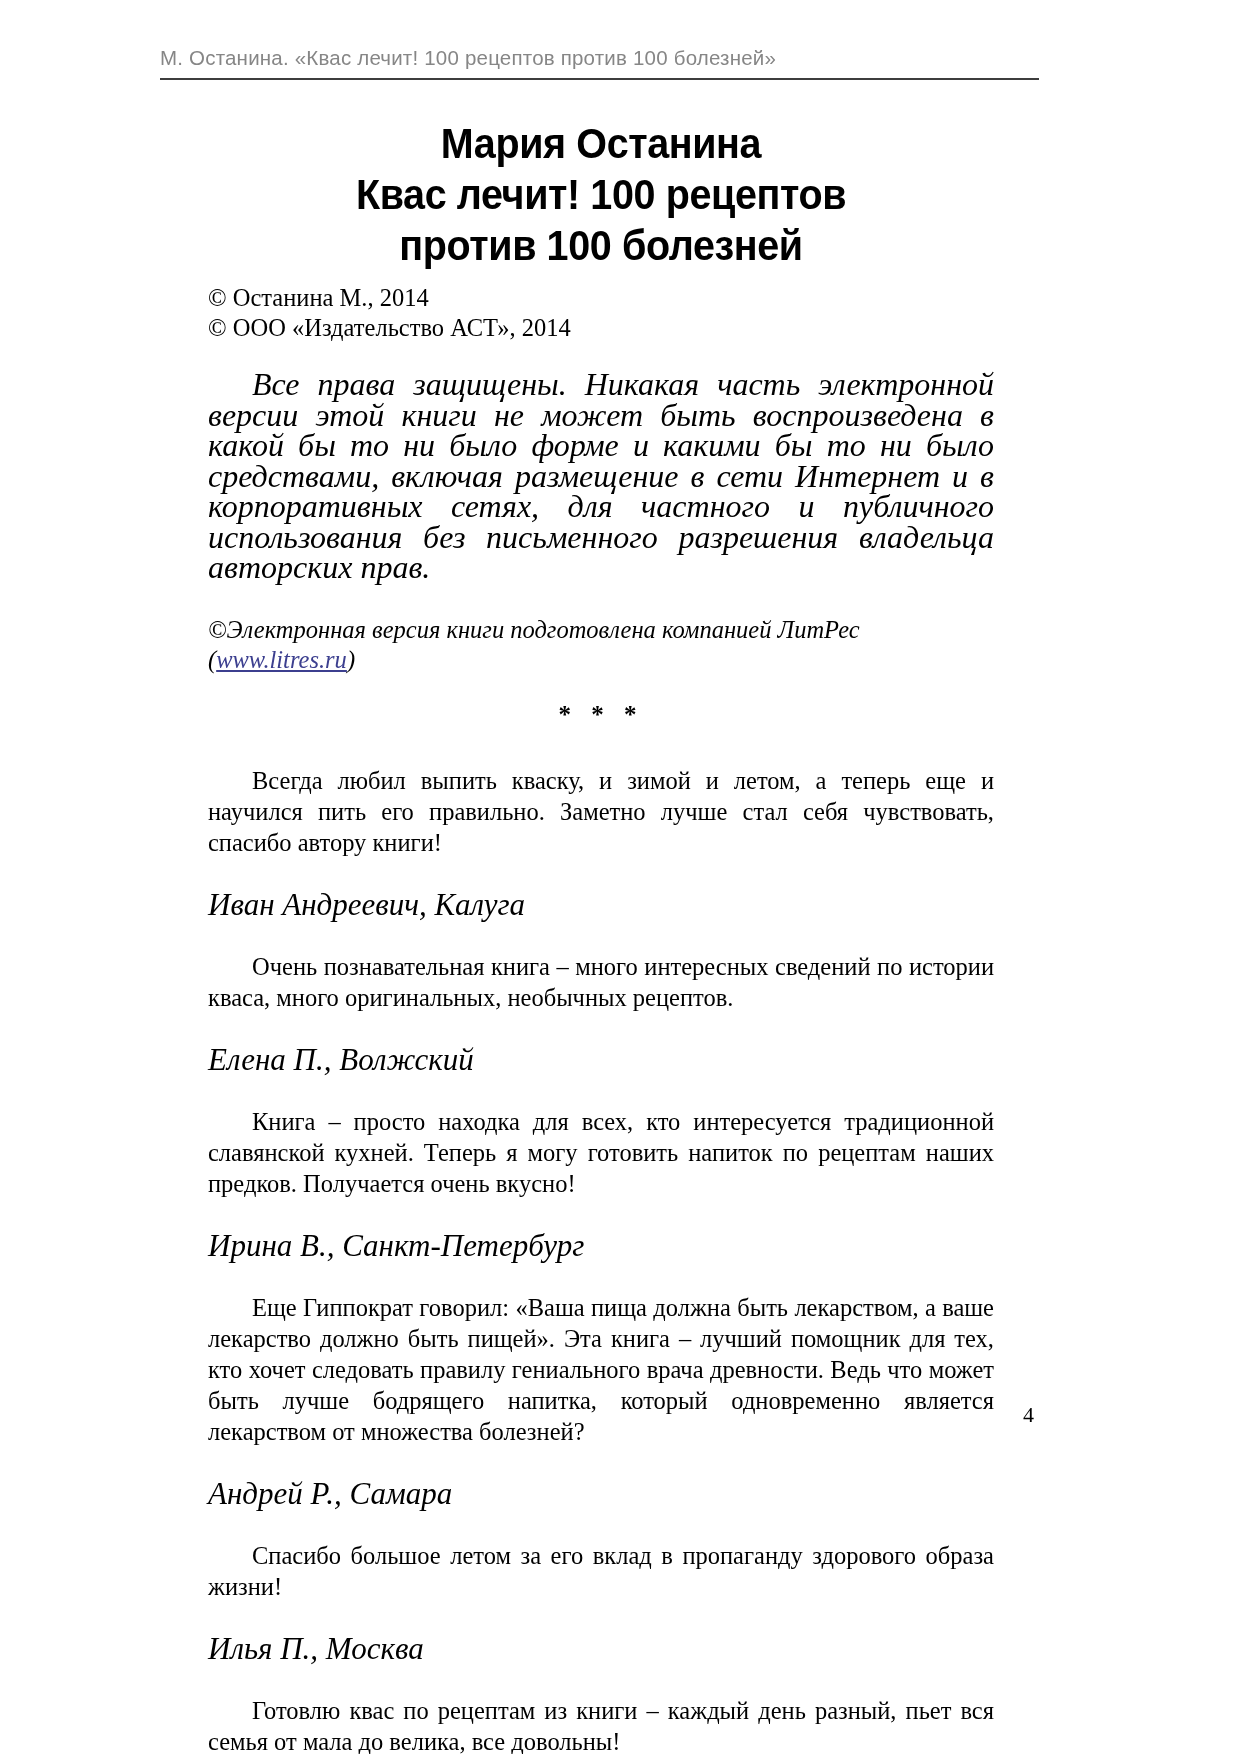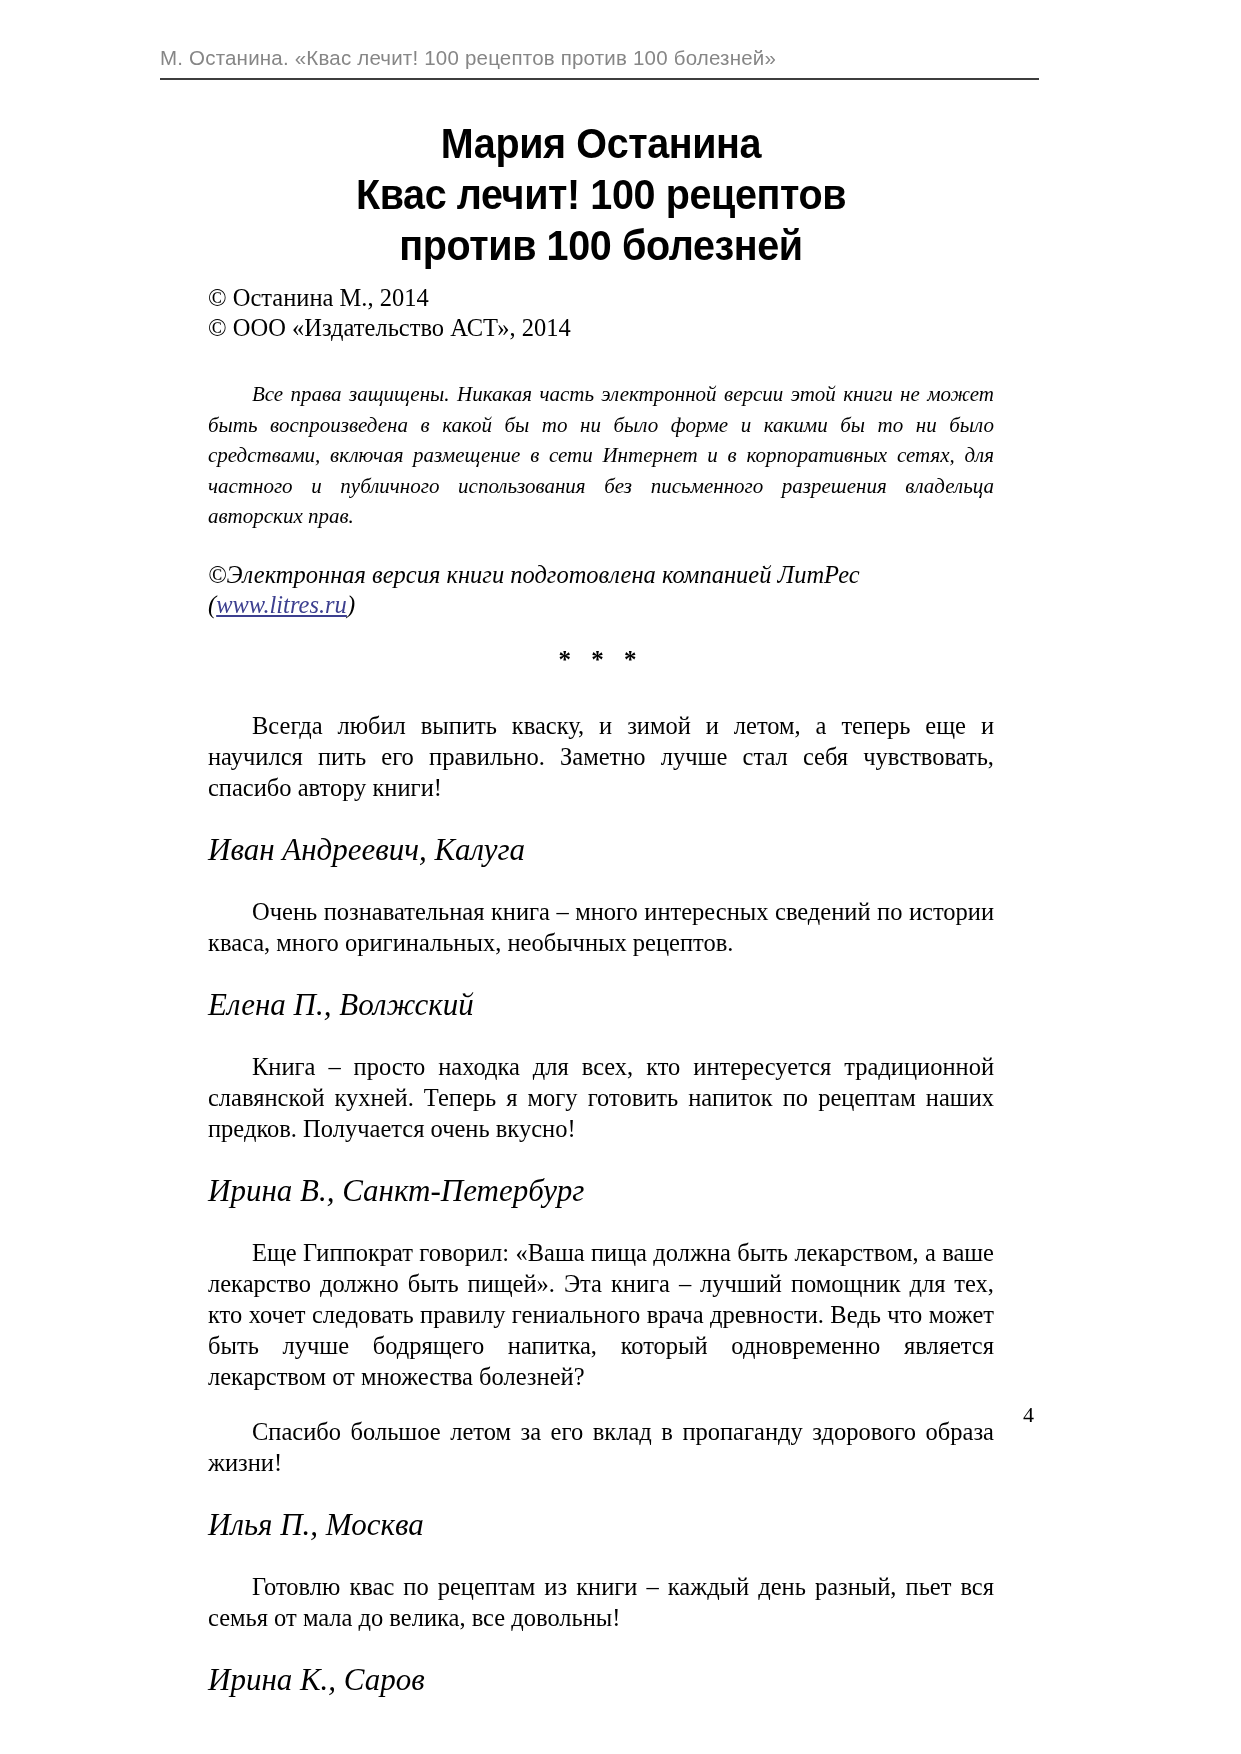--- a/index.html
+++ b/index.html
@@ -68,23 +68,23 @@
   
   .copy-line {
     font-size: 24.5px;
     line-height: 30px;
     text-align: left;
     white-space: nowrap;
   }
   .copy-block { margin-top: 12px; }
   
   .rights {
-    margin-top: 36px;
+    margin-top: 26px;
     font-style: italic;
-    font-size: 21px;
+    font-size: 32px;
     line-height: 30.5px;
     text-align: justify;
     text-indent: 44px;
     hyphens: manual;
   }
   
   .litres {
     margin-top: 28px;
     font-size: 24.5px;
     line-height: 30px;
@@ -173,20 +173,21 @@
         <p class="review-author">Елена П., Волжский</p>
       </div>
 
       <div class="review">
         <p class="review-body">Книга – просто находка для всех, кто интересуется традиционной славянской кухней. Теперь я могу готовить напиток по рецептам наших предков. Получается очень вкусно!</p>
         <p class="review-author">Ирина В., Санкт-Петербург</p>
       </div>
 
       <div class="review">
         <p class="review-body">Еще Гиппократ говорил: «Ваша пища должна быть лекарством, а ваше лекарство должно быть пищей». Эта книга – лучший помощник для тех, кто хочет следовать правилу гениального врача древности. Ведь что может быть лучше бодрящего напитка, который одновременно является лекарством от множества болезней?</p>
+        <p class="review-author">Андрей Р., Самара</p>
       </div>
 
       <div class="review">
         <p class="review-body">Спасибо большое летом за его вклад в пропаганду здорового образа жизни!</p>
         <p class="review-author">Илья П., Москва</p>
       </div>
 
       <div class="review">
         <p class="review-body">Готовлю квас по рецептам из книги – каждый день разный, пьет вся семья от мала до велика, все довольны!</p>
         <p class="review-author">Ирина К., Саров</p>

